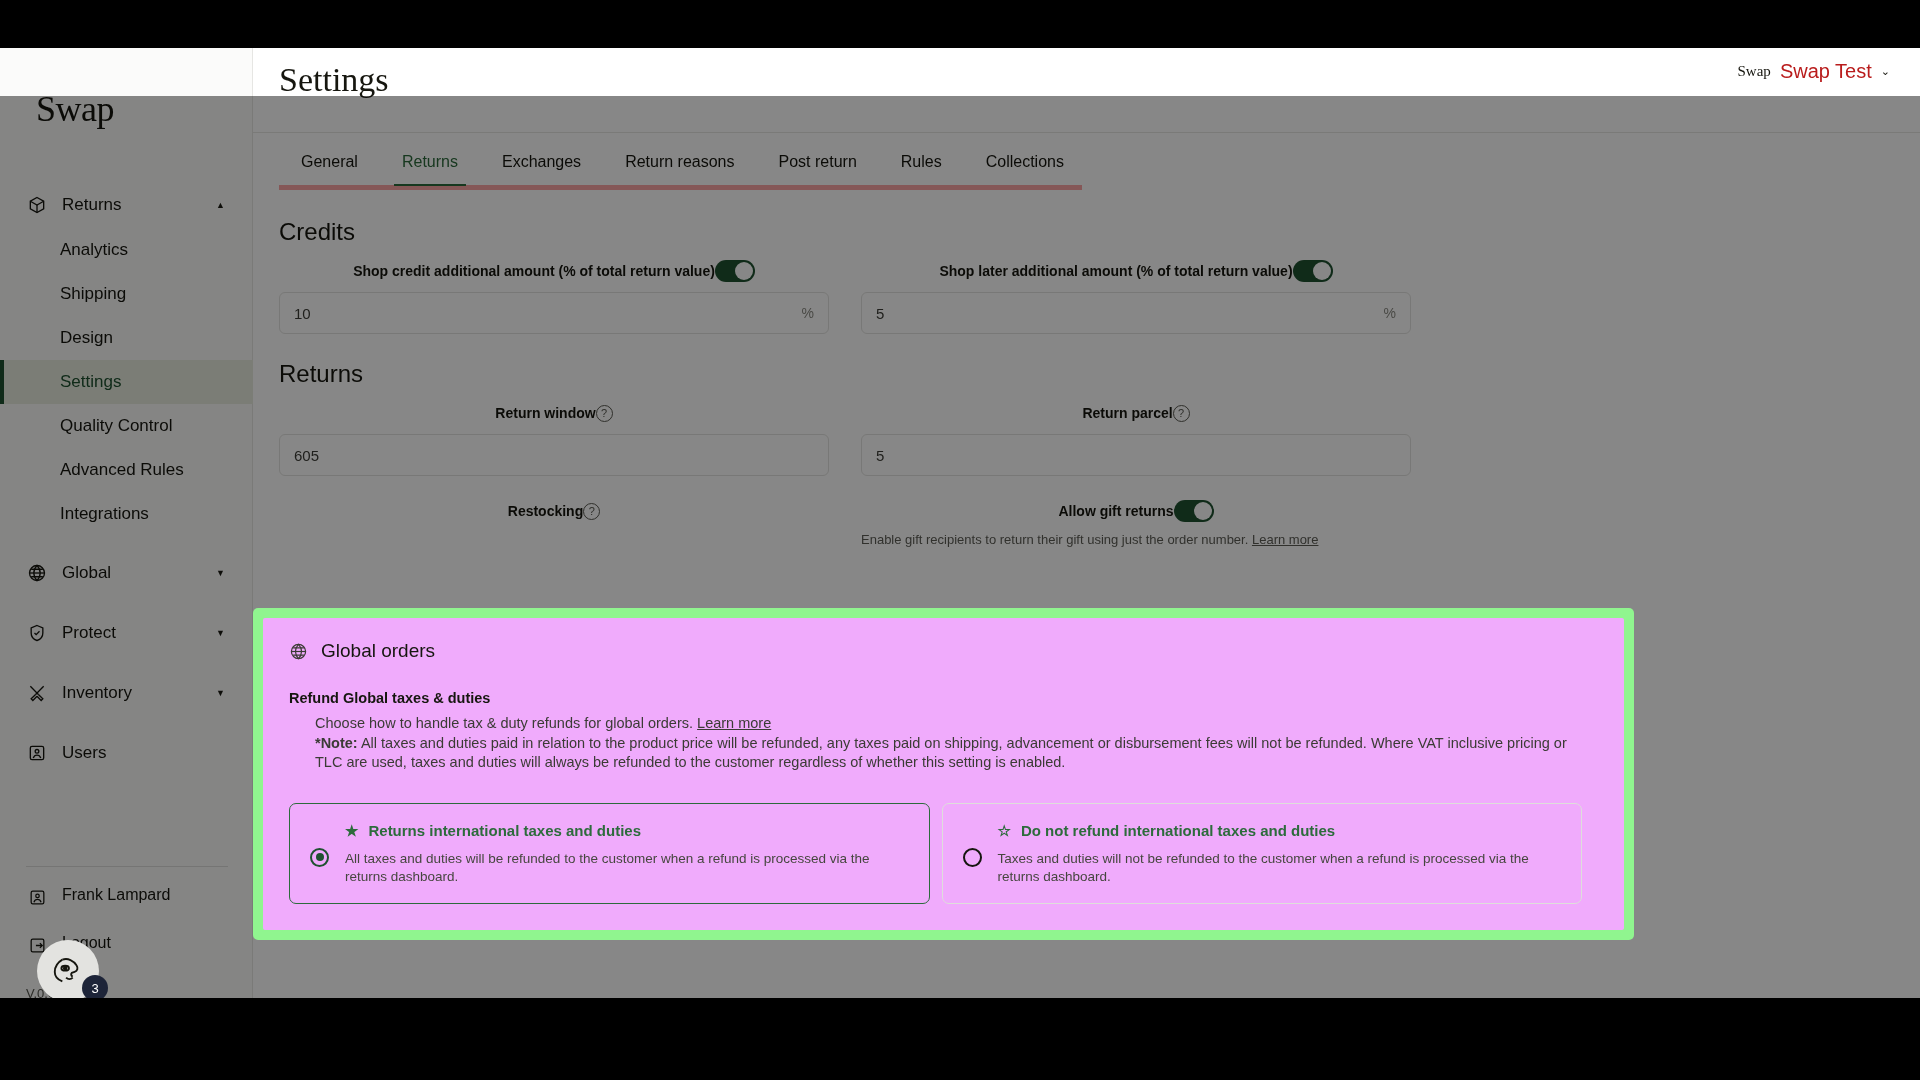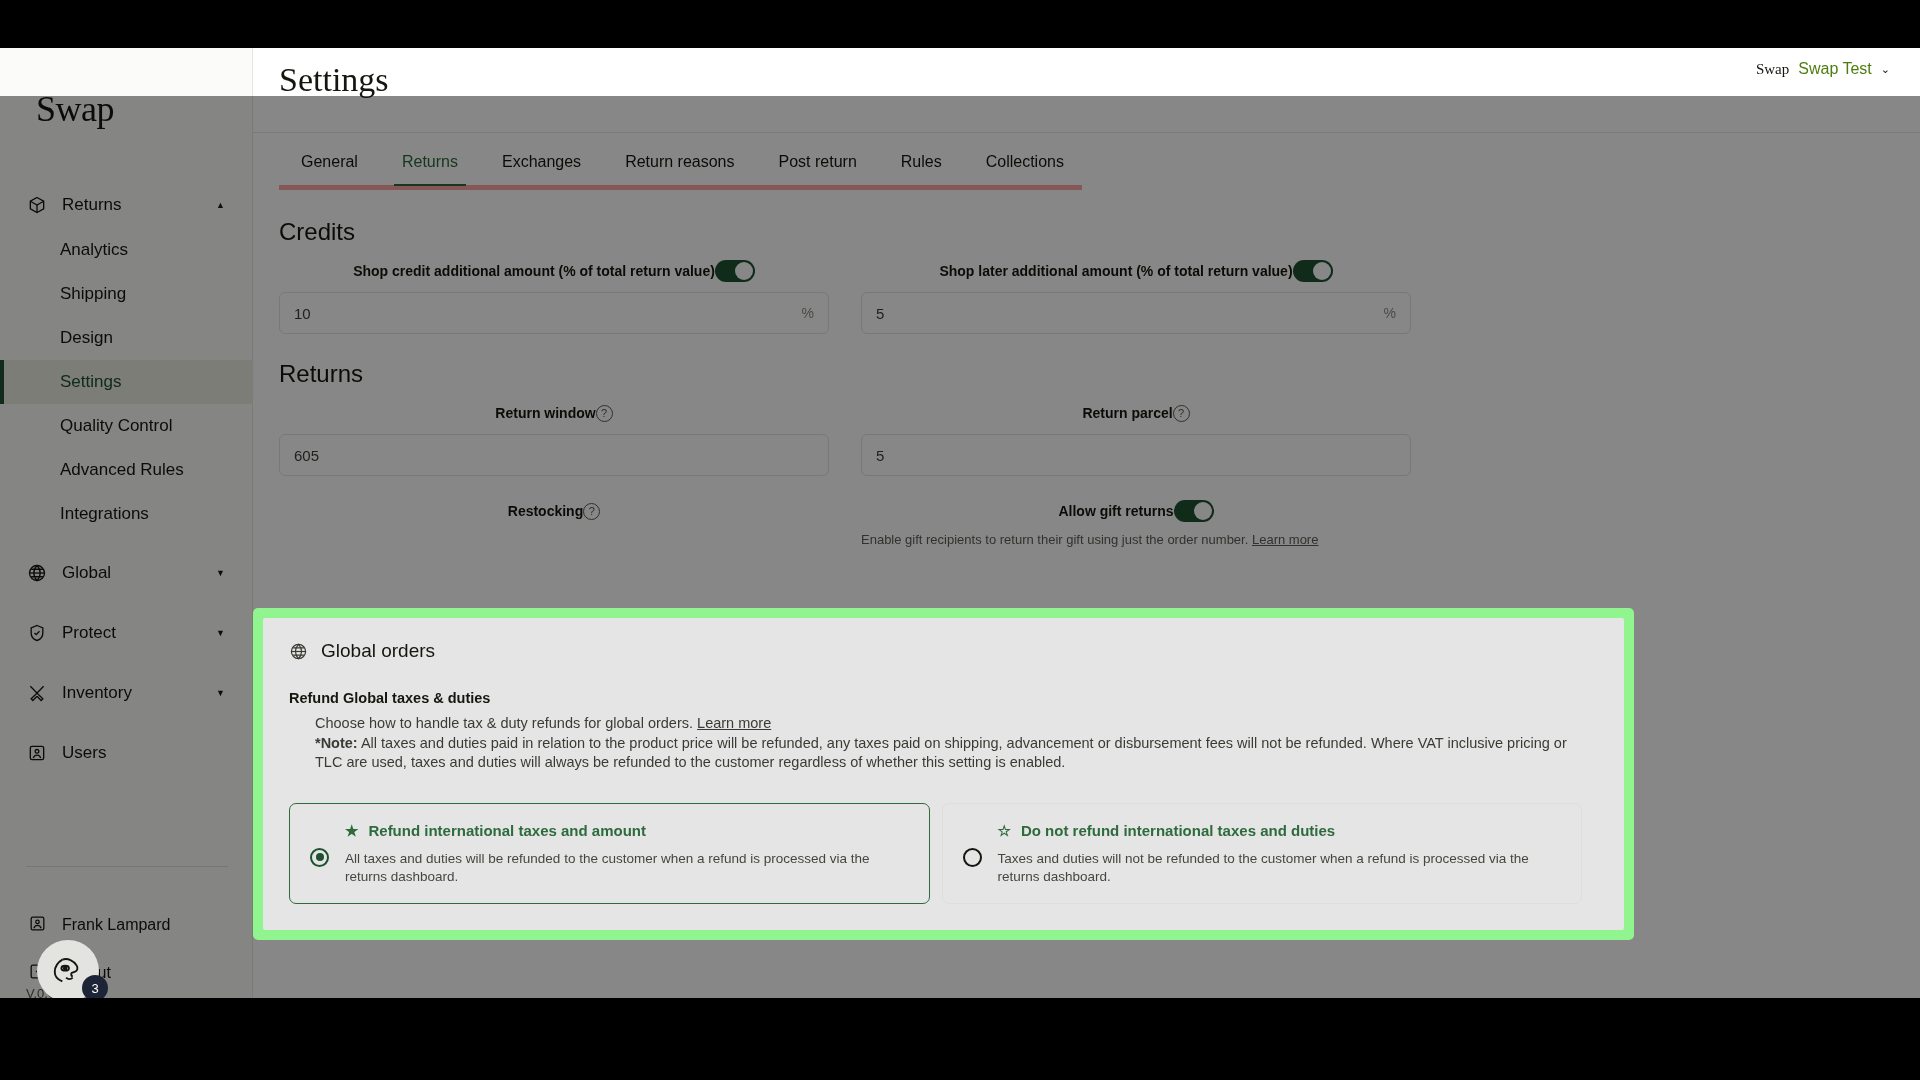--- a/index.html
+++ b/index.html
@@ -76,21 +76,21 @@
     content: "";
     position: absolute; left: 0; top: 0; bottom: 0;
     width: 4px; background: #1f5130;
   }
   .sidebar-divider {
     position: absolute; left: 26px; top: 818px;
     width: 202px; height: 1px; background: #dedddb;
   }
   .sb-bottom { position: absolute; left: 0; top: 838px; width: 253px; }
   .sb-bottom .row {
-    display: flex; align-items: flex-end;
+    display: flex; align-items: flex-start;
     height: 48px; padding-left: 26px;
     font-size: 16px; color: #16160f; cursor: pointer;
   }
   .sb-bottom .row .ico { width: 22px; height: 22px; margin-right: 14px; display:flex; align-items:center; justify-content:center;}
   .version {
     position: absolute; left: 26px; top: 938px;
     font-size: 13px; color: #55554d;
   }
   
   #widget {
@@ -119,21 +119,21 @@
   }
   .acct {
     position: absolute; right: 30px; top: 12px;
     display: flex; align-items: center; gap: 9px;
     cursor: pointer;
   }
   .acct .mini-logo {
     font-family: "Liberation Serif", serif;
     font-size: 15px; color: #16160f;
   }
-  .acct .acct-name { font-size: 16px; color: #4d7c0f; }
+  .acct .acct-name { font-size: 20px; color: #b91c1c; }
   .acct .chev { font-size: 11px; color: #16160f; }
   .topbar-rule {
     position: absolute; left: 0; right: 0; top: 84px;
     height: 1px; background: #e6e6e3;
   }
 
   #tabs {
     position: absolute; left: 26px; top: 97px;
     display: flex; align-items: flex-end; gap: 0px;
     width: 803px;
@@ -198,21 +198,21 @@
   #global-card-wrap {
     position: absolute;
     left: 253px; top: 560px;
     width: 1381px;
     padding: 10px;
     background: #90f58f;
     border-radius: 5px;
     z-index: 80;
   }
   #global-card {
-    background: #e5e5e5;
+    background: #f0abfc;
     border-radius: 2px;
     padding: 22px 42px 26px 26px;
   }
   .card-head {
     display: flex; align-items: center; gap: 13px;
     font-size: 19px; color: #16160f;
     margin-bottom: 28px;
   }
   .card-sub-title { font-size: 14.5px; font-weight: bold; color: #16160f; margin-bottom: 8px;}
   .card-desc { font-size: 14.5px; color: #3b3b35; line-height: 1.35; margin-left: 26px; }
@@ -516,21 +516,21 @@
         <div class="card-desc">
           <b>*Note:</b><span> All taxes and duties paid in relation to the product price will be refunded, any taxes paid on shipping, advancement or disbursement fees will not be refunded. Where VAT inclusive pricing or TLC are used, taxes and duties will always be refunded to the customer regardless of whether this setting is enabled.</span>
         </div>
 
         <div class="options">
           <div class="option selected">
             <span class="radio"></span>
             <span class="opt-body">
               <span class="opt-title">
                 <span>★</span>
-                <span>Refund international taxes and amount</span>
+                <span>Returns international taxes and duties</span>
               </span>
               <span class="opt-desc">All taxes and duties will be refunded to the customer when a refund is processed via the returns dashboard.</span>
             </span>
           </div>
 
           <div class="option">
             <span class="radio"></span>
             <span class="opt-body">
               <span class="opt-title">
                 <span>☆</span>

